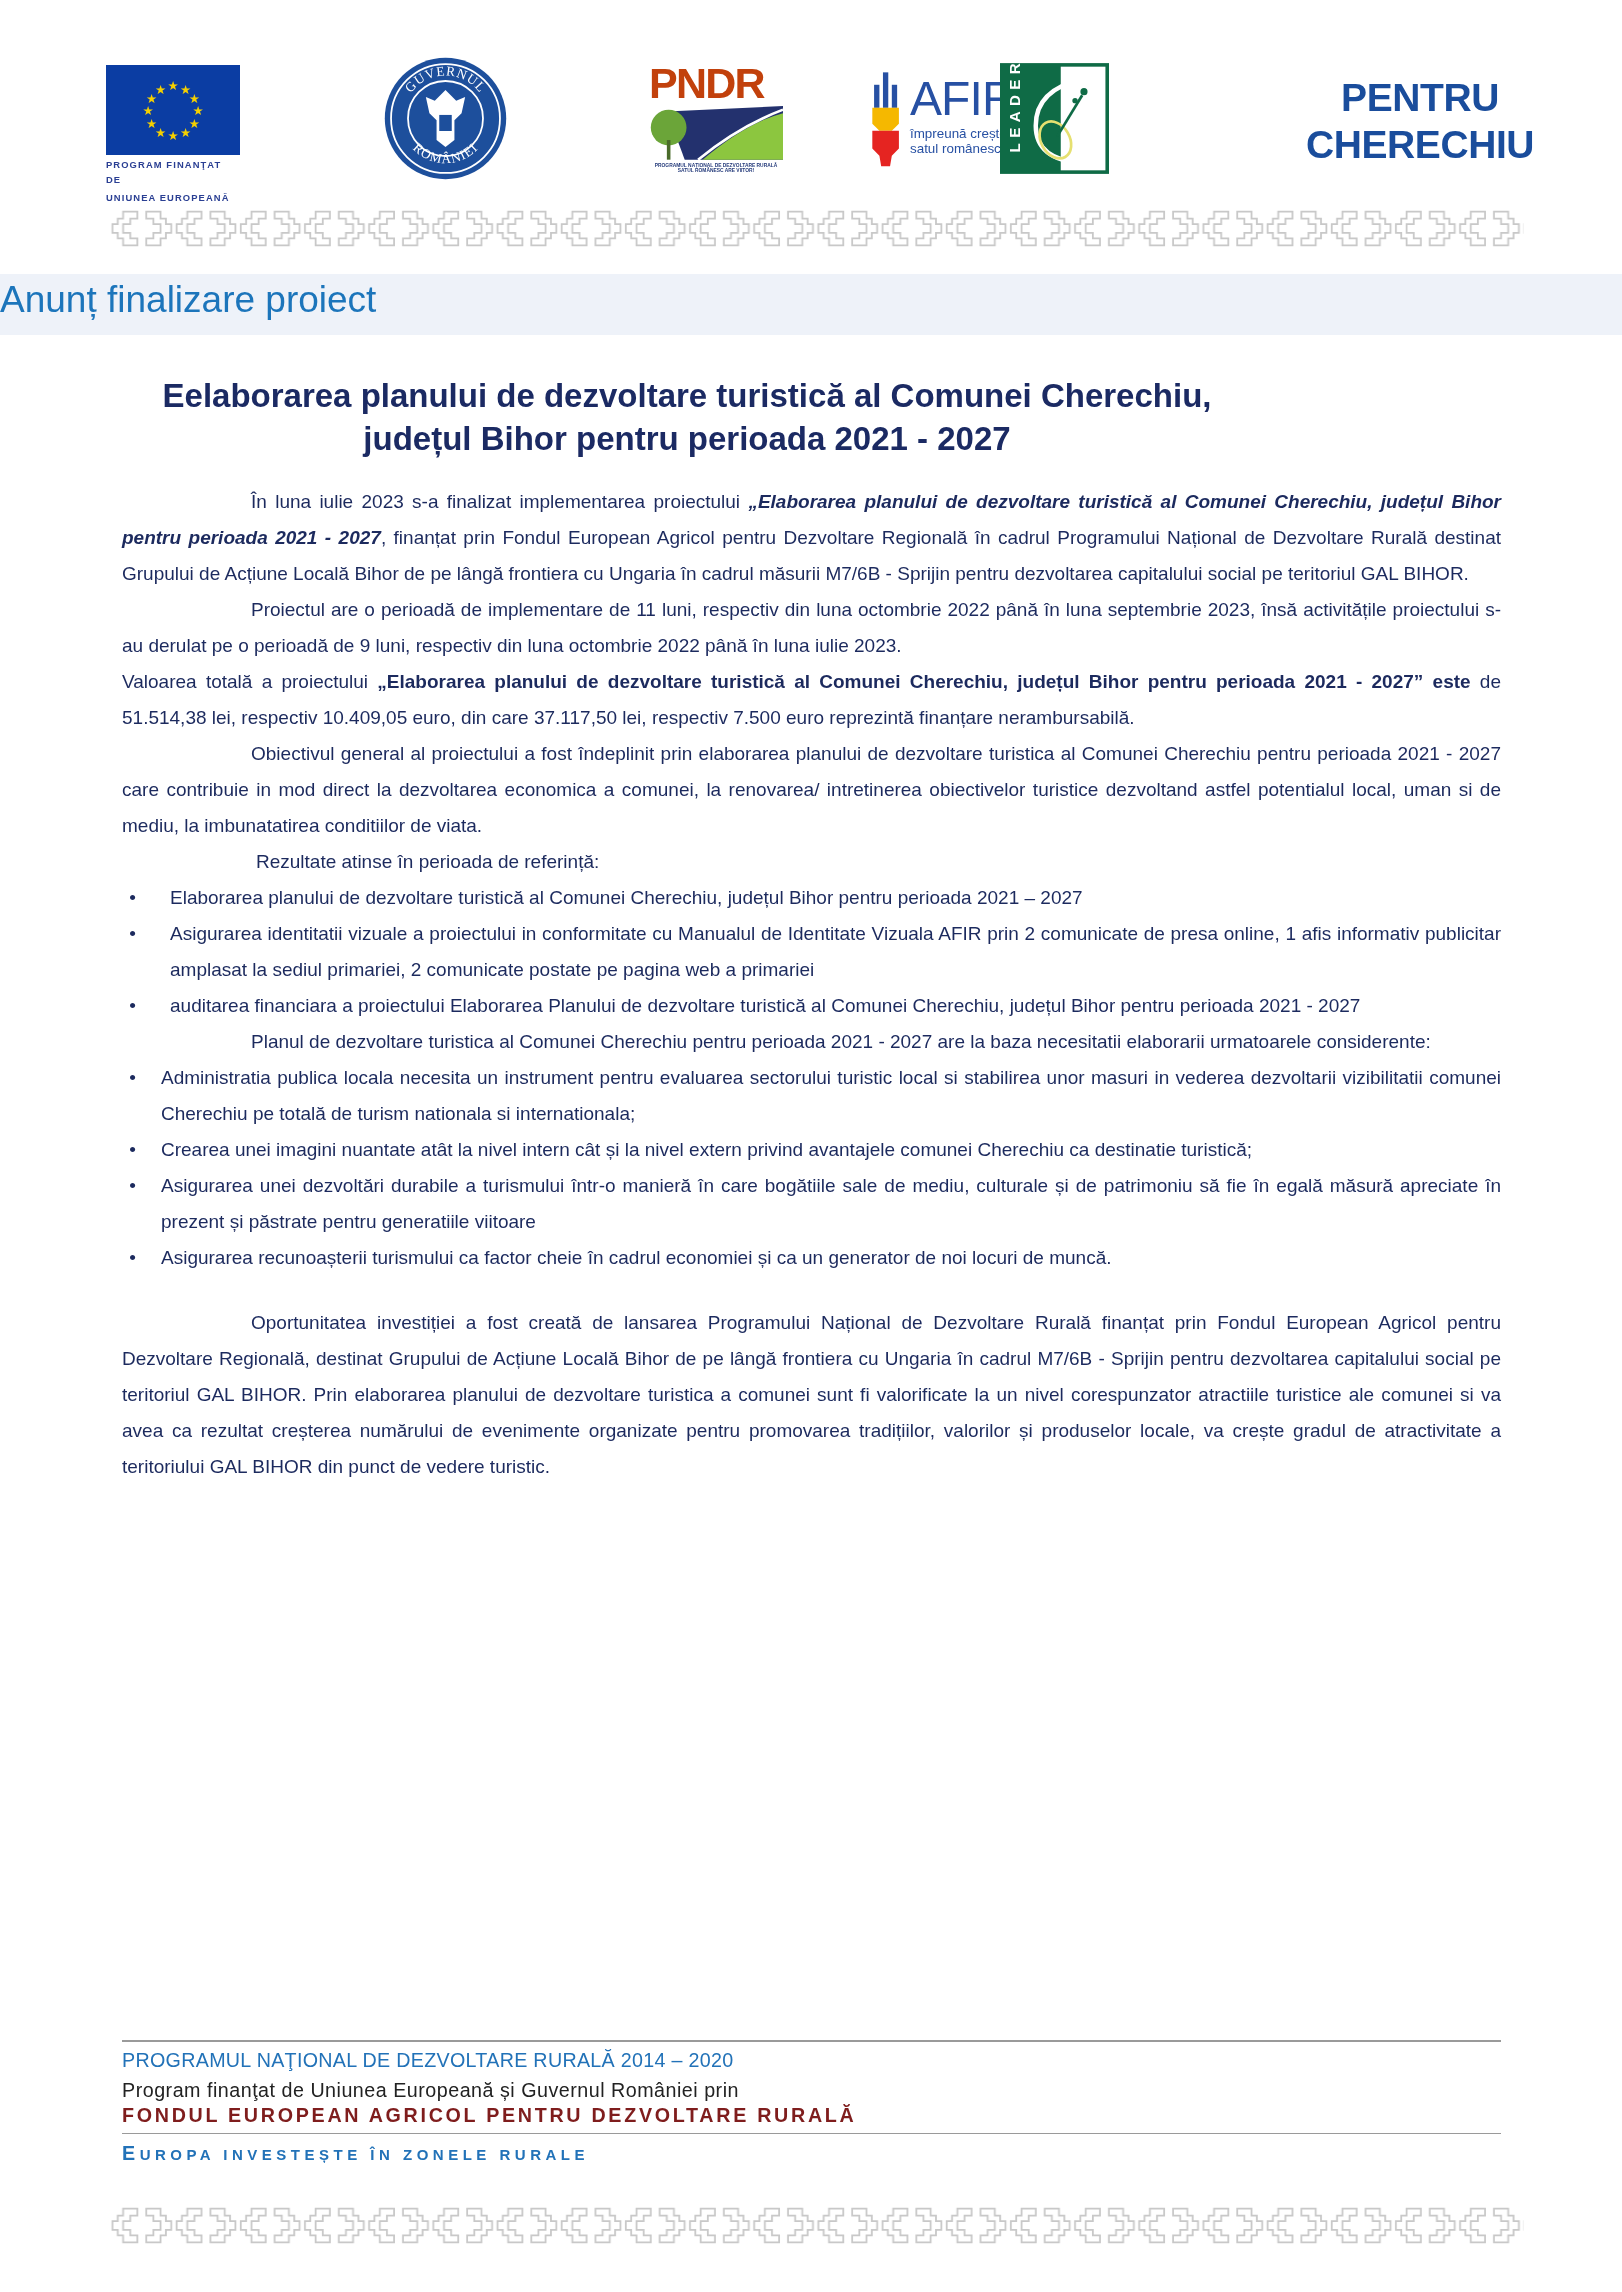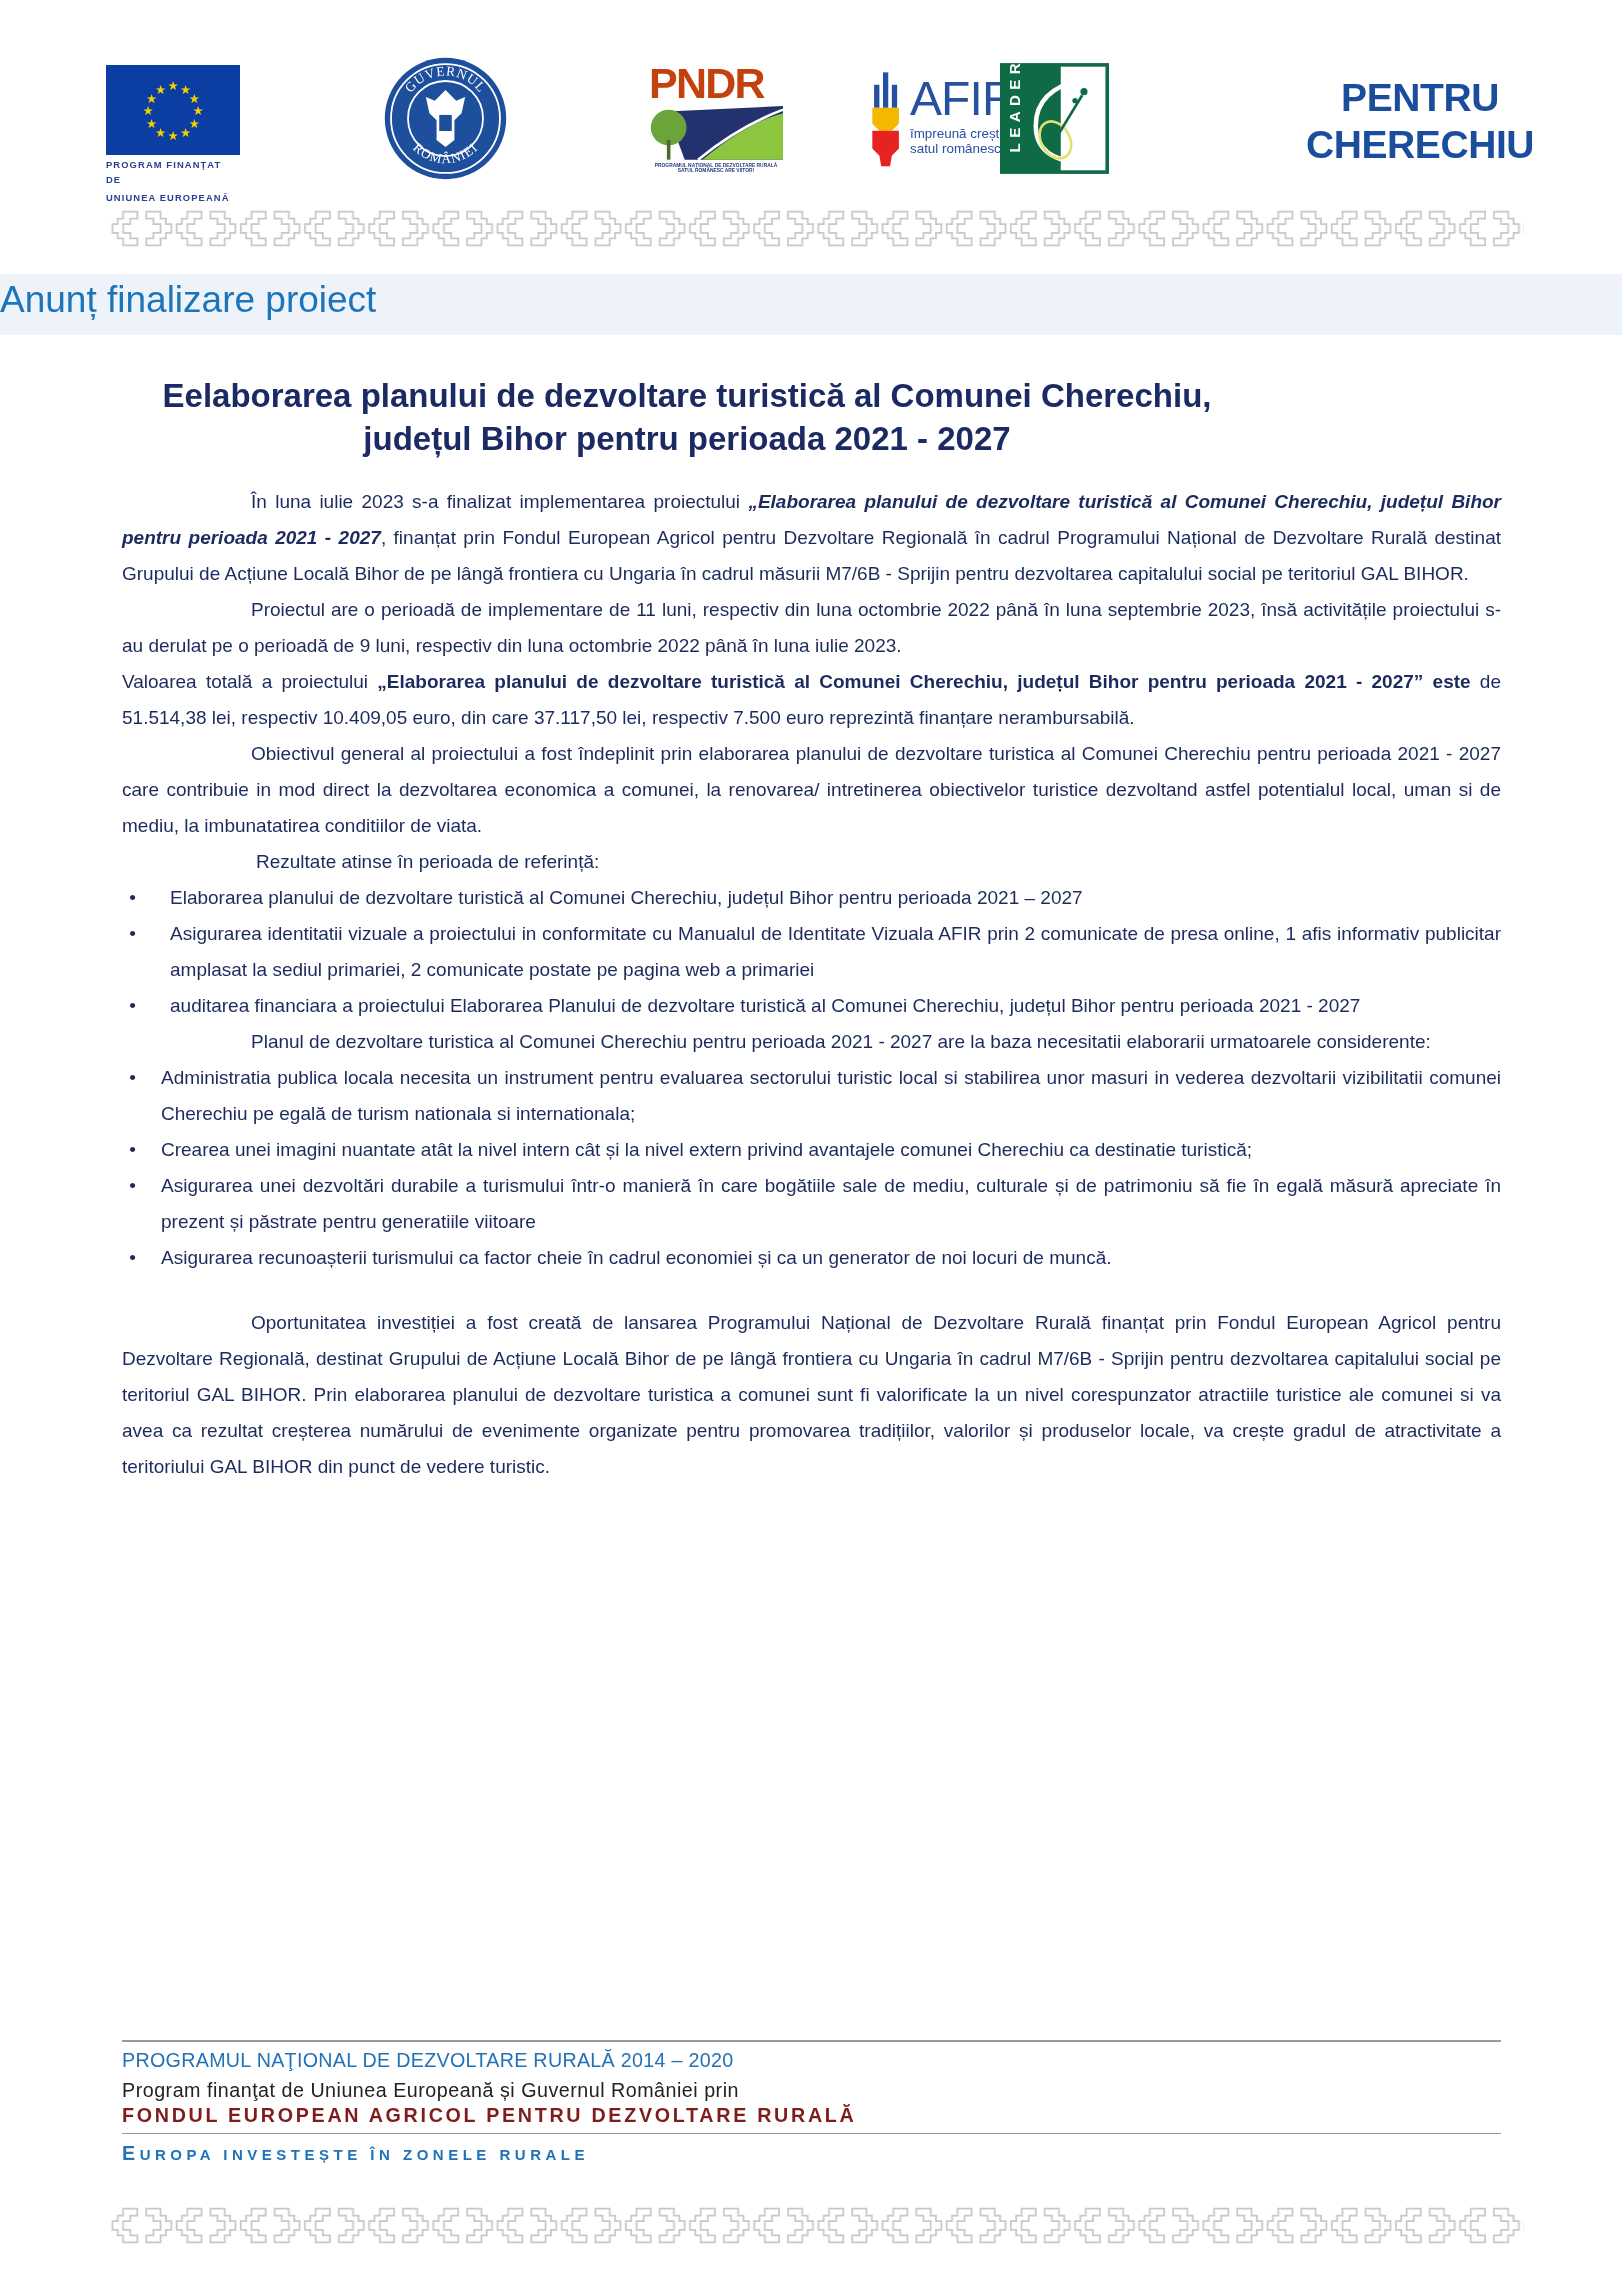--- a/index.html
+++ b/index.html
@@ -160,21 +160,21 @@
   <p><span>Valoarea totală a proiectului </span><b>„Elaborarea planului de dezvoltare turistică al Comunei Cherechiu, județul Bihor pentru perioada 2021 - 2027” este</b><span> de 51.514,38 lei, respectiv 10.409,05 euro, din care 37.117,50 lei, respectiv 7.500 euro reprezintă finanțare nerambursabilă.</span></p>
   <p class="indent">Obiectivul general al proiectului a fost îndeplinit prin elaborarea planului de dezvoltare turistica al Comunei Cherechiu pentru perioada 2021 - 2027 care contribuie in mod direct la dezvoltarea economica a comunei, la renovarea/ intretinerea obiectivelor turistice dezvoltand astfel potentialul local, uman si de mediu, la imbunatatirea conditiilor de viata.</p>
   <p style="text-indent:134px">Rezultate atinse în perioada de referință:</p>
   <ul class="ul">
     <li>Elaborarea planului de dezvoltare turistică al Comunei Cherechiu, județul Bihor pentru perioada 2021 – 2027</li>
     <li>Asigurarea identitatii vizuale a proiectului in conformitate cu Manualul de Identitate Vizuala AFIR prin 2 comunicate de presa online, 1 afis informativ publicitar amplasat la sediul primariei, 2 comunicate postate pe pagina web a primariei</li>
     <li>auditarea financiara a proiectului Elaborarea Planului de dezvoltare turistică al Comunei Cherechiu, județul Bihor pentru perioada 2021 - 2027</li>
   </ul>
   <p class="indent">Planul de dezvoltare turistica al Comunei Cherechiu pentru perioada 2021 - 2027 are la baza necesitatii elaborarii urmatoarele considerente:</p>
   <ul class="ul b2">
-    <li>Administratia publica locala necesita un instrument pentru evaluarea sectorului turistic local si stabilirea unor masuri in vederea dezvoltarii vizibilitatii comunei Cherechiu pe egală de turism nationala si internationala;</li>
+    <li>Administratia publica locala necesita un instrument pentru evaluarea sectorului turistic local si stabilirea unor masuri in vederea dezvoltarii vizibilitatii comunei Cherechiu pe totală de turism nationala si internationala;</li>
     <li>Crearea unei imagini nuantate atât la nivel intern cât și la nivel extern privind avantajele comunei Cherechiu ca destinatie turistică;</li>
     <li>Asigurarea unei dezvoltări durabile a turismului într-o manieră în care bogătiile sale de mediu, culturale și de patrimoniu să fie în egală măsură apreciate în prezent și păstrate pentru generatiile viitoare</li>
     <li> Asigurarea recunoașterii turismului ca factor cheie în cadrul economiei și ca un generator de noi locuri de muncă.</li>
   </ul>
   <div class="gap"></div>
   <p class="indent">Oportunitatea investiției a fost creată de lansarea Programului Național de Dezvoltare Rurală finanțat prin Fondul European Agricol pentru Dezvoltare Regională, destinat Grupului de Acțiune Locală Bihor de pe lângă frontiera cu Ungaria în cadrul M7/6B - Sprijin pentru dezvoltarea capitalului social pe teritoriul GAL BIHOR. Prin elaborarea planului de dezvoltare turistica a comunei sunt fi valorificate la un nivel corespunzator atractiile turistice ale comunei si va avea ca rezultat creșterea numărului de evenimente organizate pentru promovarea tradițiilor, valorilor și produselor locale, va crește gradul de atractivitate a teritoriului GAL BIHOR din punct de vedere turistic.</p>
 </div>
 
 <div class="footer">
   <div class="fline"></div>

